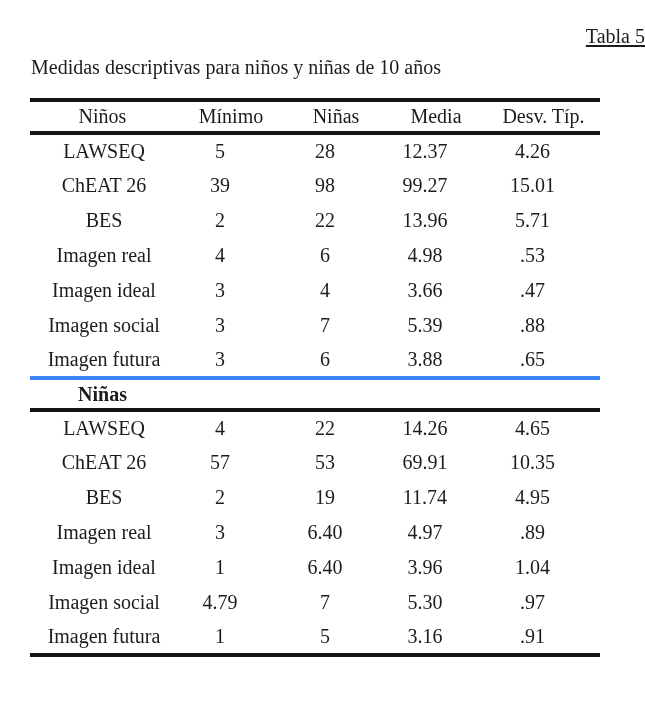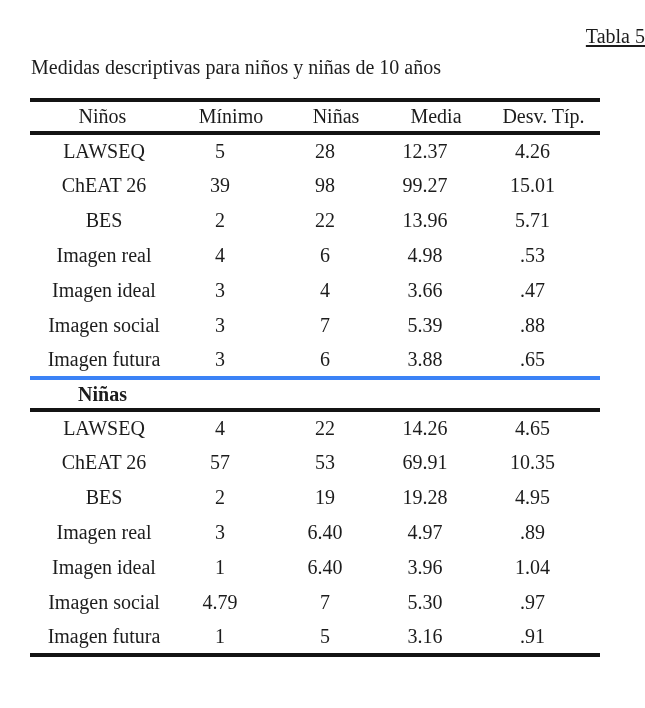--- a/index.html
+++ b/index.html
@@ -168,21 +168,21 @@
         <td class="label">ChEAT 26</td>
         <td class="num">57</td>
         <td class="num">53</td>
         <td class="num">69.91</td>
         <td class="num">10.35</td>
       </tr>
       <tr>
         <td class="label">BES</td>
         <td class="num">2</td>
         <td class="num">19</td>
-        <td class="num">19.28</td>
+        <td class="num">11.74</td>
         <td class="num">4.95</td>
       </tr>
       <tr>
         <td class="label">Imagen real</td>
         <td class="num">3</td>
         <td class="num">6.40</td>
         <td class="num">4.97</td>
         <td class="num">.89</td>
       </tr>
       <tr>

